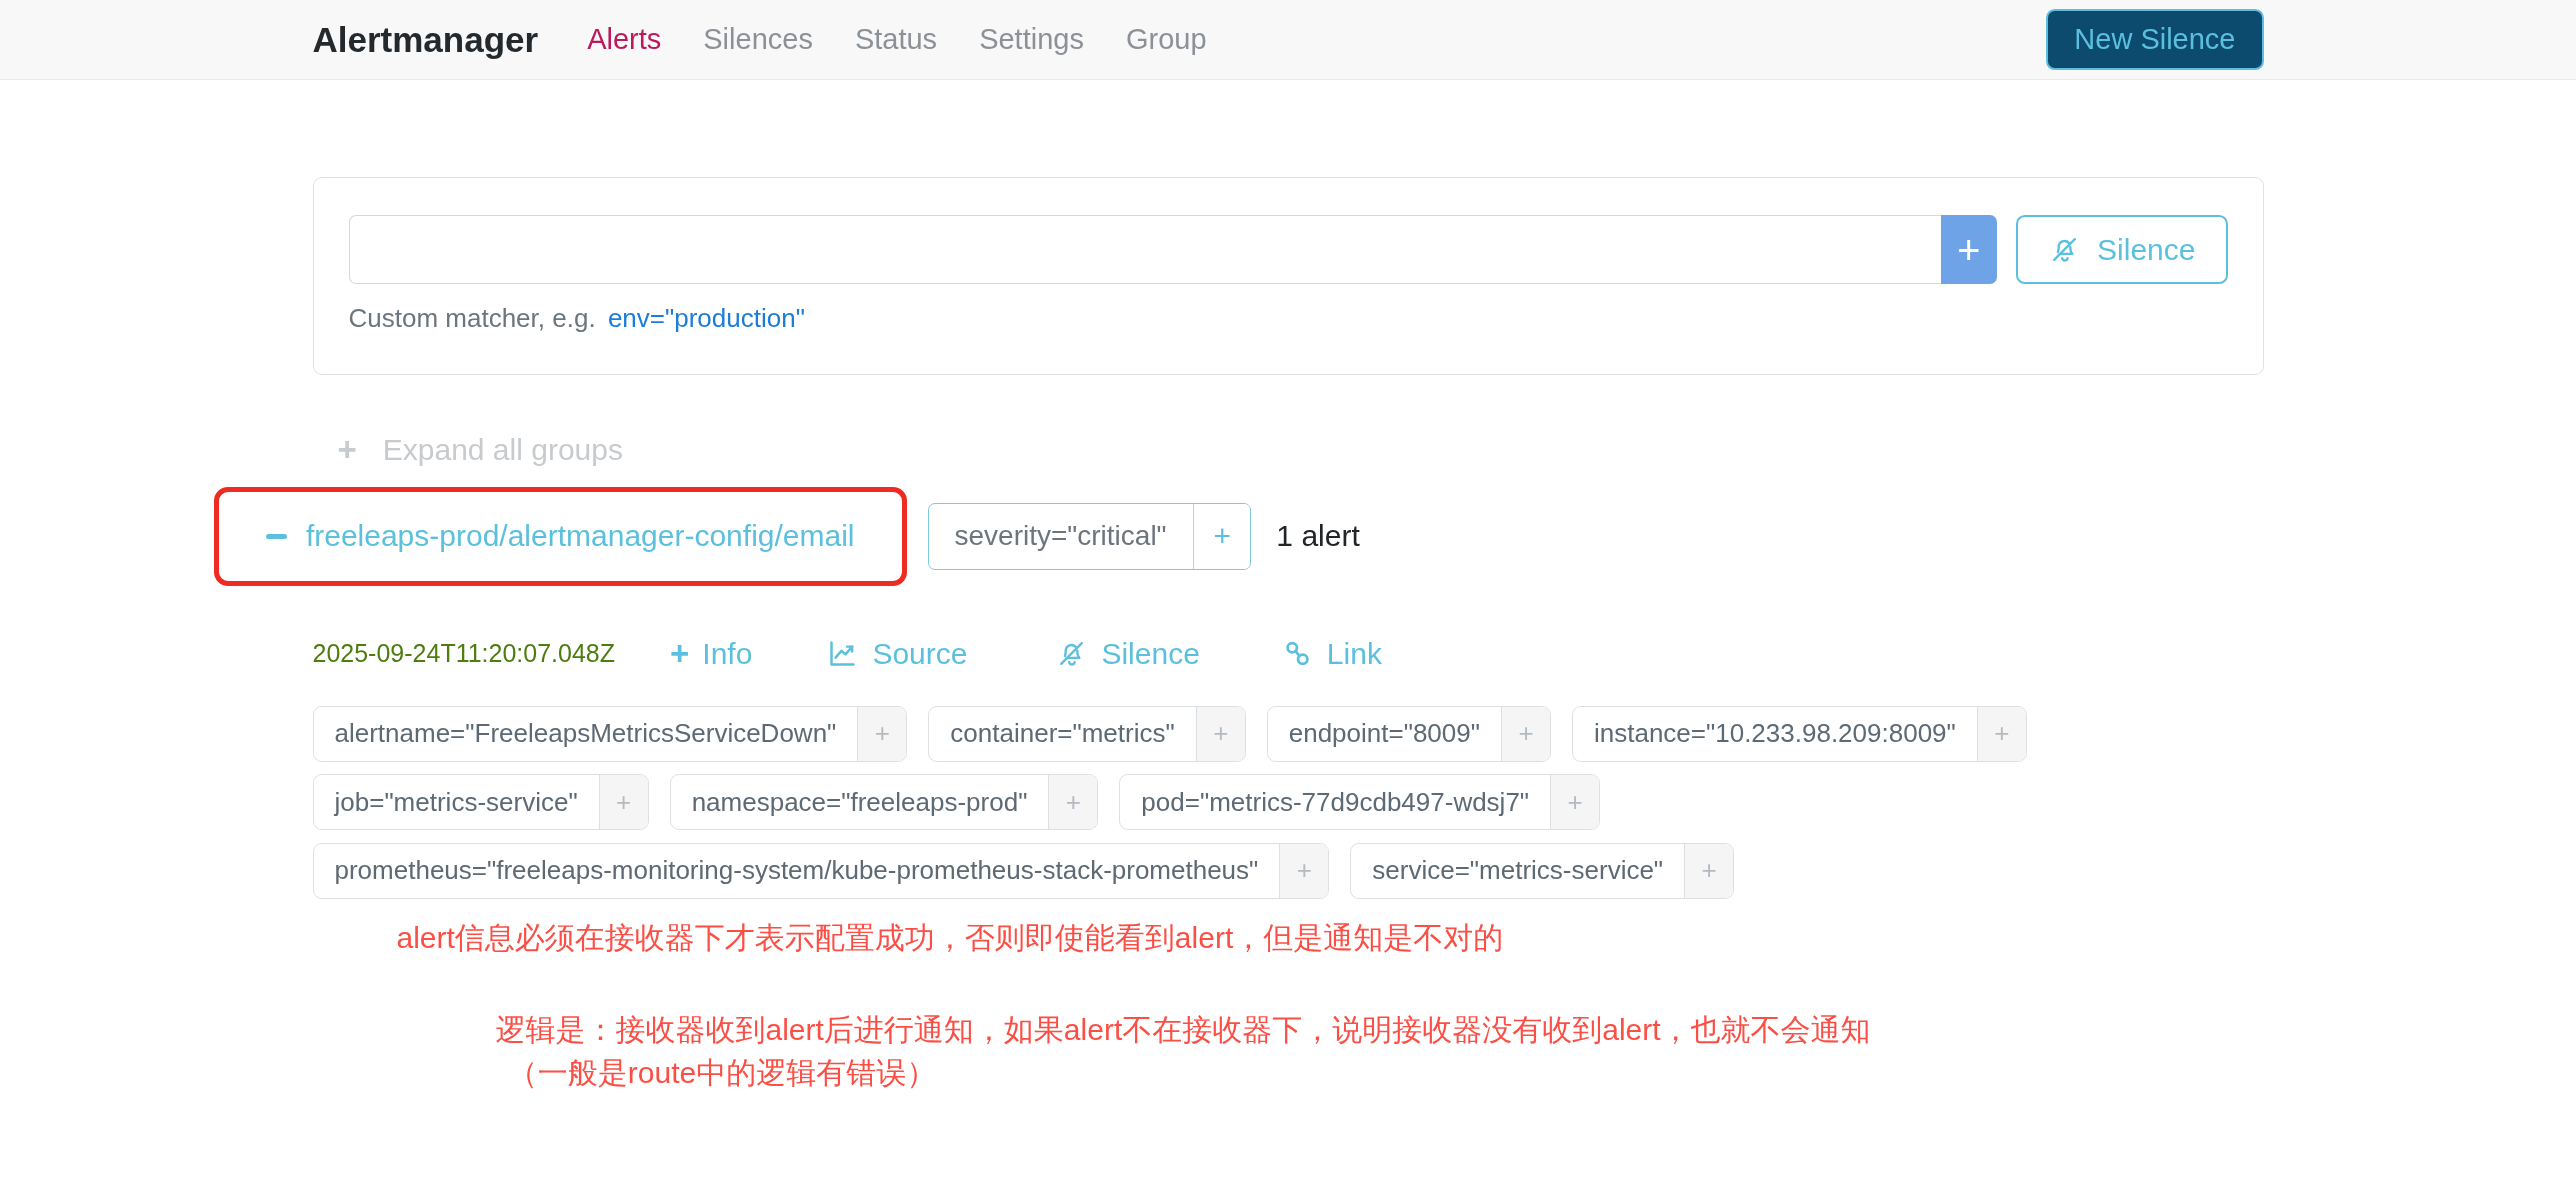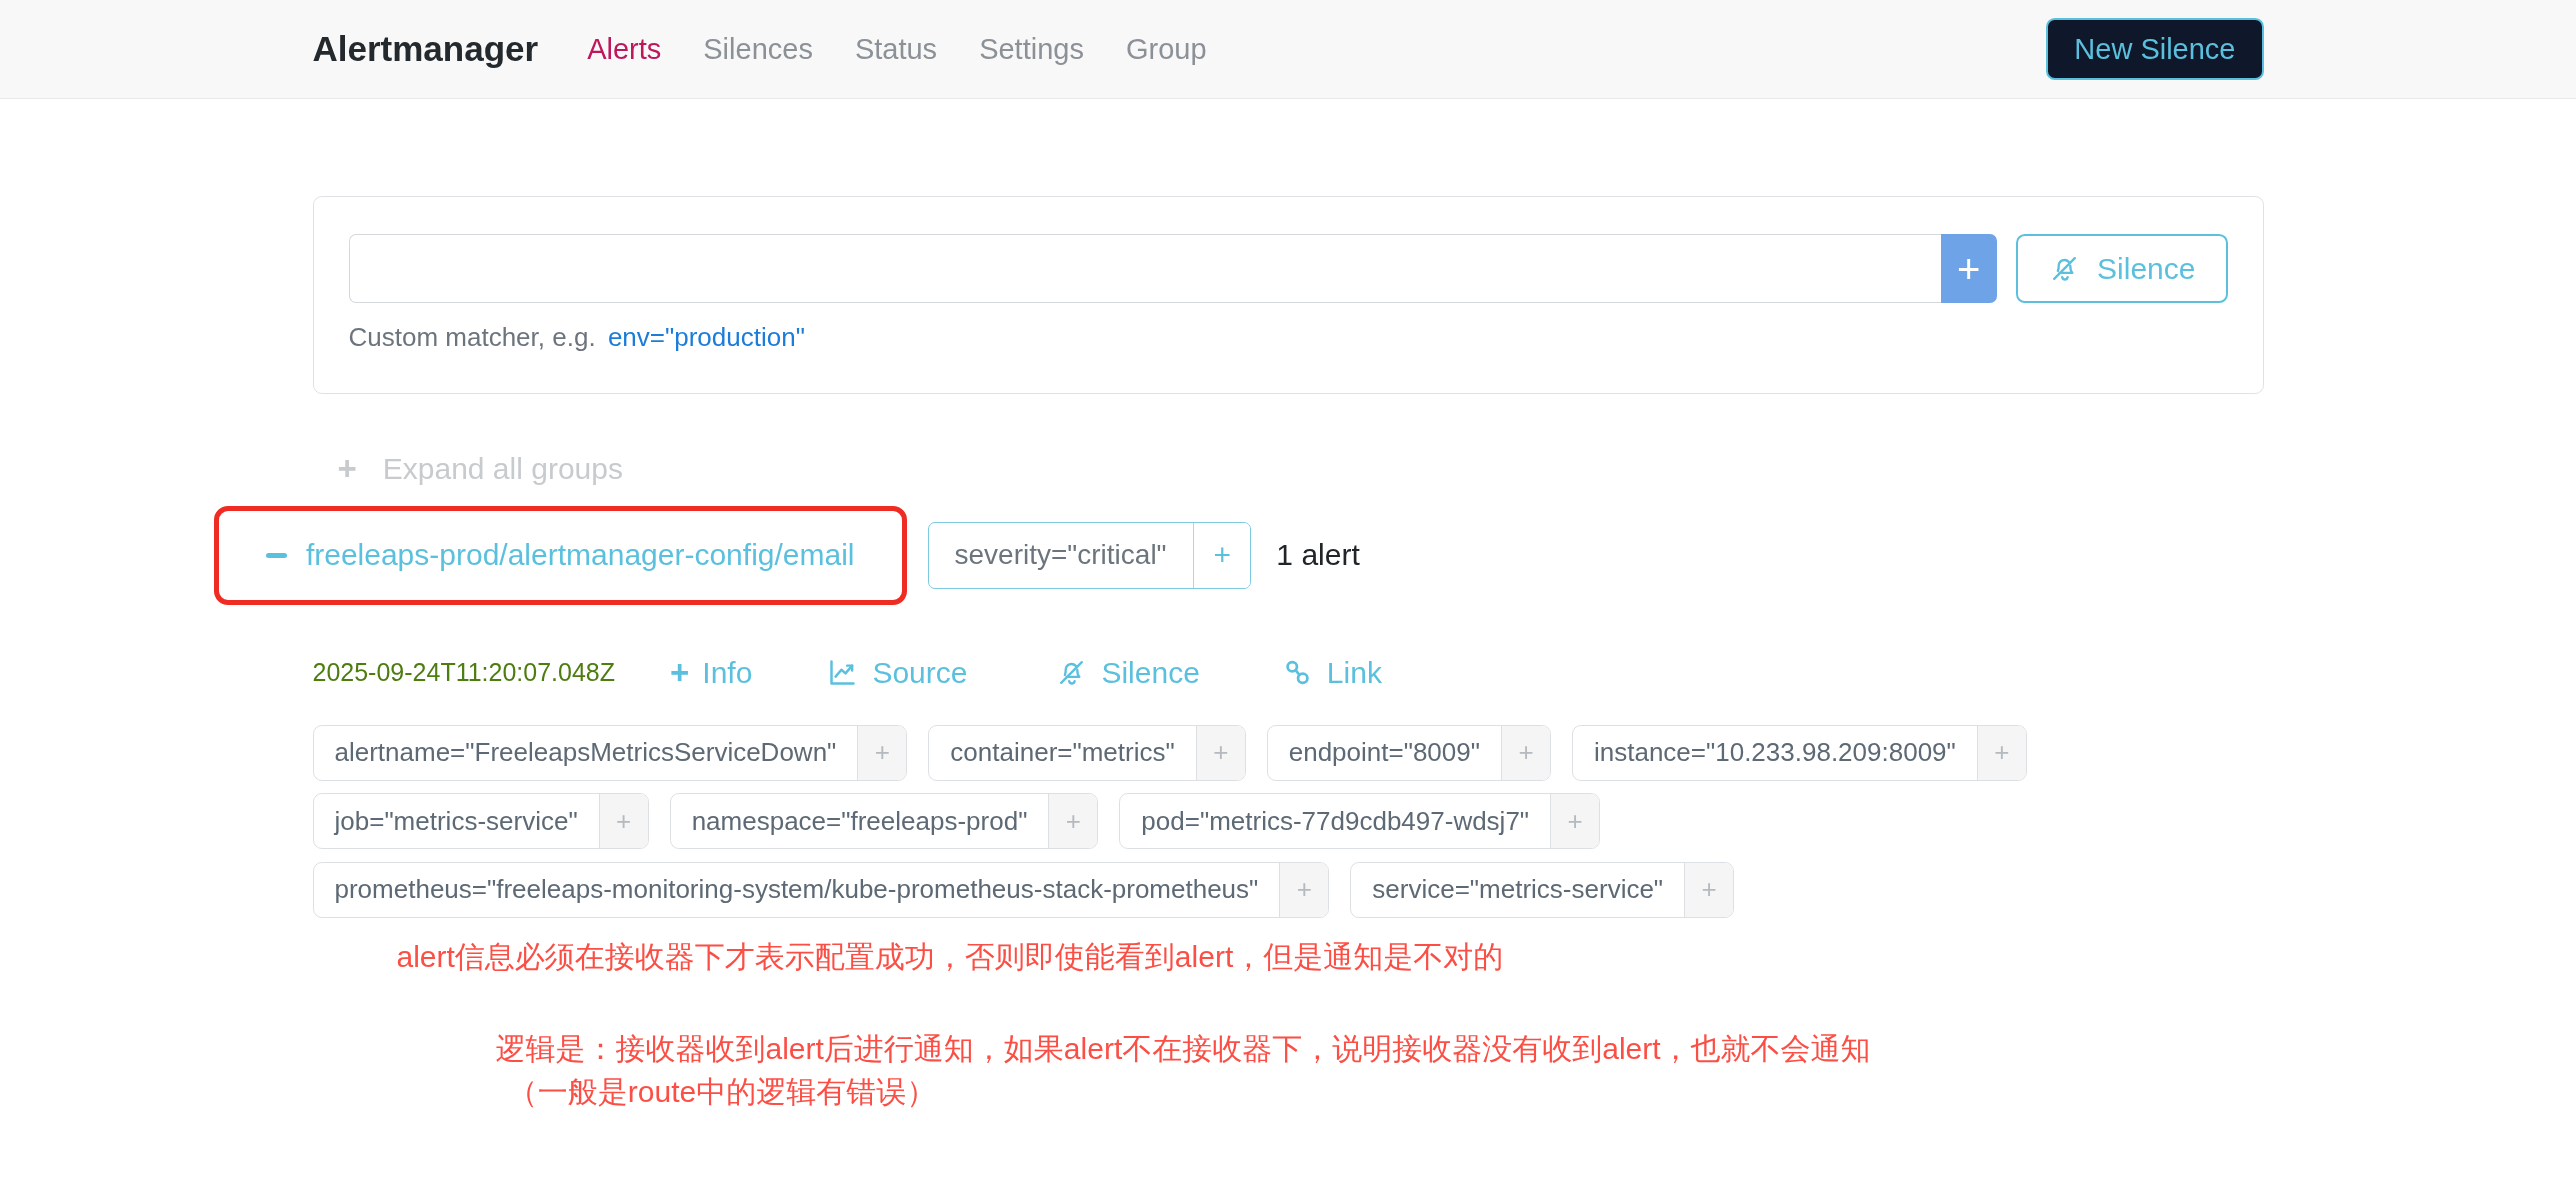--- a/index.html
+++ b/index.html
@@ -2,27 +2,27 @@
 <html style="font-size:14px"><head>
 <meta charset="utf-8">
 <style>
   * { margin: 0; padding: 0; box-sizing: border-box; }
   html, body { width: 2576px; height: 1184px; background: #ffffff; overflow: hidden;
     font-family: "Liberation Sans", sans-serif; color: #212529; }
 
   .container { width: 1951px; margin: 0 auto; }
 
   
-  .navbar { height: 99px; background: #f8f8f8; border-bottom: 1.8px solid #e9e9e9; }
+  .navbar { height: 80px; background: #f8f8f8; border-bottom: 1.8px solid #e9e9e9; }
   .nav-inner { height: 100%; display: flex; align-items: center; }
   .brand { font-size: 35px; font-weight: 600; color: #24292e; margin-right: 49px; cursor: pointer; }
   .nav-links { display: flex; gap: 42px; }
   .nav-link { font-size: 29px; color: #8b9197; cursor: pointer; }
   .nav-link.active { color: #be185d; }
-  .btn-new-silence { margin-left: auto; background: #0f172a; border: 2.6px solid #5bc0de; color: #5bc0de;
+  .btn-new-silence { margin-left: auto; background: #0c4a6e; border: 2.6px solid #5bc0de; color: #5bc0de;
     font-size: 29px; padding: 12.3px 26px; border-radius: 8.8px; cursor: pointer;
     font-family: "Liberation Sans", sans-serif; }
 
   
   main { padding-top: 97px; }
   .filter-card { border: 1.8px solid #dfe2e5; border-radius: 8.8px; background: #fff; }
   .card-header { position: relative; background: #f7f7f7; border-bottom: 1.8px solid #dfe2e5;
     height: 88px; display: flex; align-items: flex-end; padding: 0 35px; border-radius: 8.8px 8.8px 0 0; }
   .tab { height: 70px; display: flex; align-items: center; font-size: 29px; cursor: pointer; }
   .tab.active { background: #fff; border: 1.8px solid #dfe2e5; border-bottom: 1.8px solid #fff;

